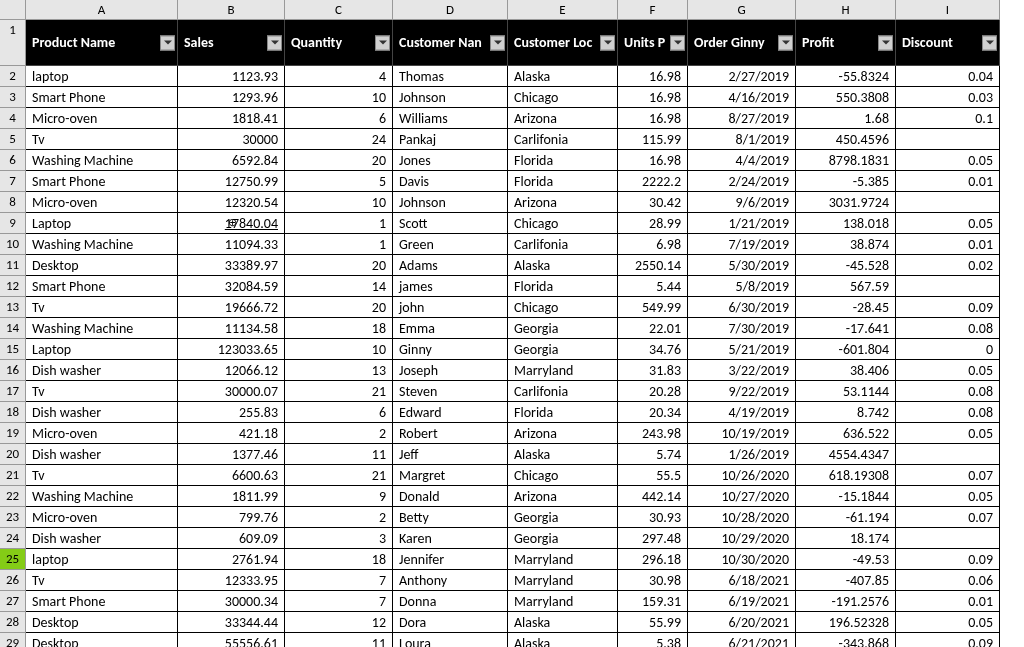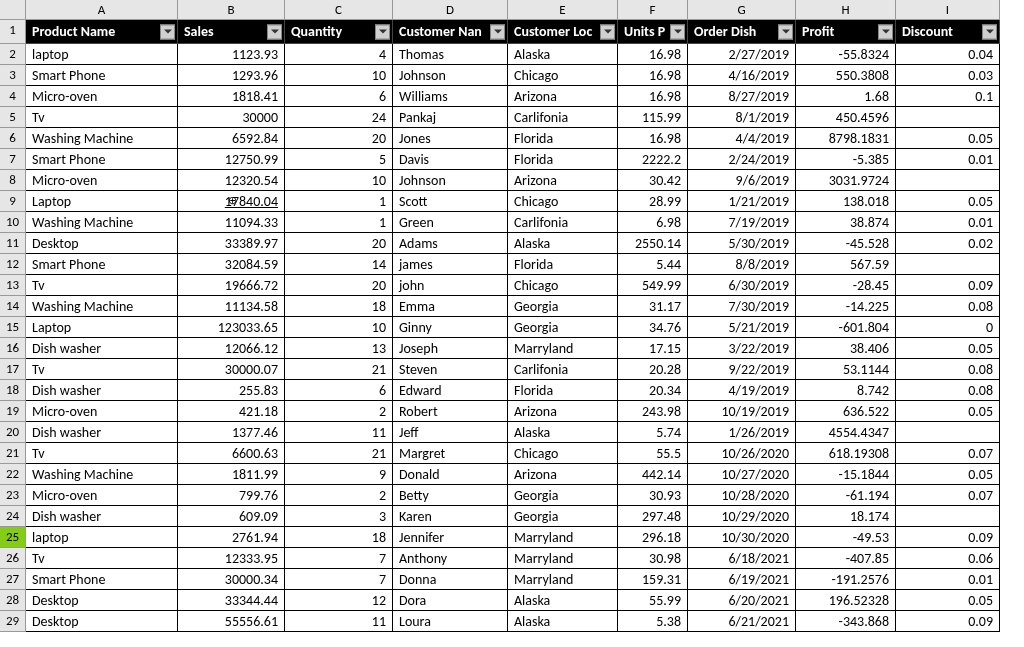--- a/index.html
+++ b/index.html
@@ -37,21 +37,21 @@
   font-size: 13px;
   padding: 2px 0;
 }
 .row-head.sel { background: #84cc16; }
 .hdr {
   background: #000;
   color: #fff;
   font-weight: bold;
   border-right: 1px solid #444;
   border-bottom: 1px solid #444;
-  padding: 3px 6px;
+  padding: 14px 6px;
   position: relative;
   white-space: nowrap;
   overflow: hidden;
   text-overflow: ellipsis;
   font-size: 14px;
 }
 .filter-btn {
   position: absolute;
   right: 2px;
   top: 50%;
@@ -110,21 +110,21 @@
     <div class="col-head">G</div>
     <div class="col-head">H</div>
     <div class="col-head">I</div>
     <div class="row-head">1</div>
     <div class="hdr"><span>Product Name</span><span class="filter-btn"></span></div>
     <div class="hdr"><span>Sales</span><span class="filter-btn"></span></div>
     <div class="hdr"><span>Quantity</span><span class="filter-btn"></span></div>
     <div class="hdr"><span>Customer Nan</span><span class="filter-btn"></span></div>
     <div class="hdr"><span>Customer Loc</span><span class="filter-btn"></span></div>
     <div class="hdr"><span>Units P</span><span class="filter-btn"></span></div>
-    <div class="hdr"><span>Order Dish</span><span class="filter-btn"></span></div>
+    <div class="hdr"><span>Order Ginny</span><span class="filter-btn"></span></div>
     <div class="hdr"><span>Profit</span><span class="filter-btn"></span></div>
     <div class="hdr"><span>Discount</span><span class="filter-btn"></span></div>
     <div class="row-head">2</div>
     <div class="cell txt">laptop</div>
     <div class="cell num">1123.93</div>
     <div class="cell num">4</div>
     <div class="cell txt">Thomas</div>
     <div class="cell txt">Alaska</div>
     <div class="cell num">16.98</div>
     <div class="cell num">2/27/2019</div>
@@ -220,60 +220,60 @@
     <div class="cell num">5/30/2019</div>
     <div class="cell num">-45.528</div>
     <div class="cell num">0.02</div>
     <div class="row-head">12</div>
     <div class="cell txt">Smart Phone</div>
     <div class="cell num">32084.59</div>
     <div class="cell num">14</div>
     <div class="cell txt">james</div>
     <div class="cell txt">Florida</div>
     <div class="cell num">5.44</div>
-    <div class="cell num">8/8/2019</div>
+    <div class="cell num">5/8/2019</div>
     <div class="cell num">567.59</div>
     <div class="cell num"></div>
     <div class="row-head">13</div>
     <div class="cell txt">Tv</div>
     <div class="cell num">19666.72</div>
     <div class="cell num">20</div>
     <div class="cell txt">john</div>
     <div class="cell txt">Chicago</div>
     <div class="cell num">549.99</div>
     <div class="cell num">6/30/2019</div>
     <div class="cell num">-28.45</div>
     <div class="cell num">0.09</div>
     <div class="row-head">14</div>
     <div class="cell txt">Washing Machine</div>
     <div class="cell num">11134.58</div>
     <div class="cell num">18</div>
     <div class="cell txt">Emma</div>
     <div class="cell txt">Georgia</div>
-    <div class="cell num">31.17</div>
+    <div class="cell num">22.01</div>
     <div class="cell num">7/30/2019</div>
-    <div class="cell num">-14.225</div>
+    <div class="cell num">-17.641</div>
     <div class="cell num">0.08</div>
     <div class="row-head">15</div>
     <div class="cell txt">Laptop</div>
     <div class="cell num">123033.65</div>
     <div class="cell num">10</div>
     <div class="cell txt">Ginny</div>
     <div class="cell txt">Georgia</div>
     <div class="cell num">34.76</div>
     <div class="cell num">5/21/2019</div>
     <div class="cell num">-601.804</div>
     <div class="cell num">0</div>
     <div class="row-head">16</div>
     <div class="cell txt">Dish washer</div>
     <div class="cell num">12066.12</div>
     <div class="cell num">13</div>
     <div class="cell txt">Joseph</div>
     <div class="cell txt">Marryland</div>
-    <div class="cell num">17.15</div>
+    <div class="cell num">31.83</div>
     <div class="cell num">3/22/2019</div>
     <div class="cell num">38.406</div>
     <div class="cell num">0.05</div>
     <div class="row-head">17</div>
     <div class="cell txt">Tv</div>
     <div class="cell num">30000.07</div>
     <div class="cell num">21</div>
     <div class="cell txt">Steven</div>
     <div class="cell txt">Carlifonia</div>
     <div class="cell num">20.28</div>

